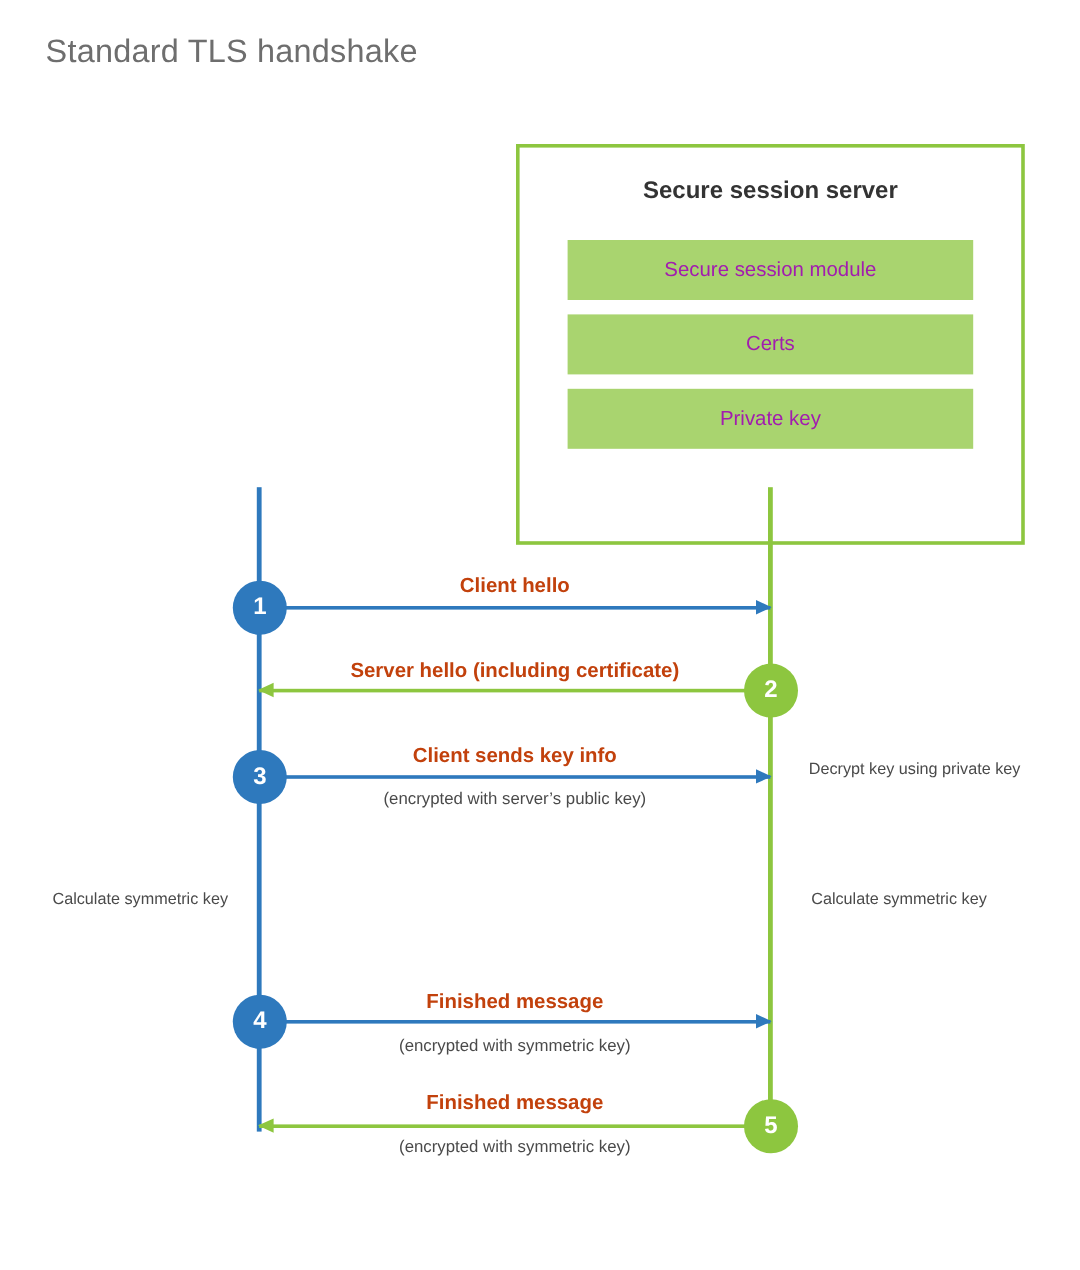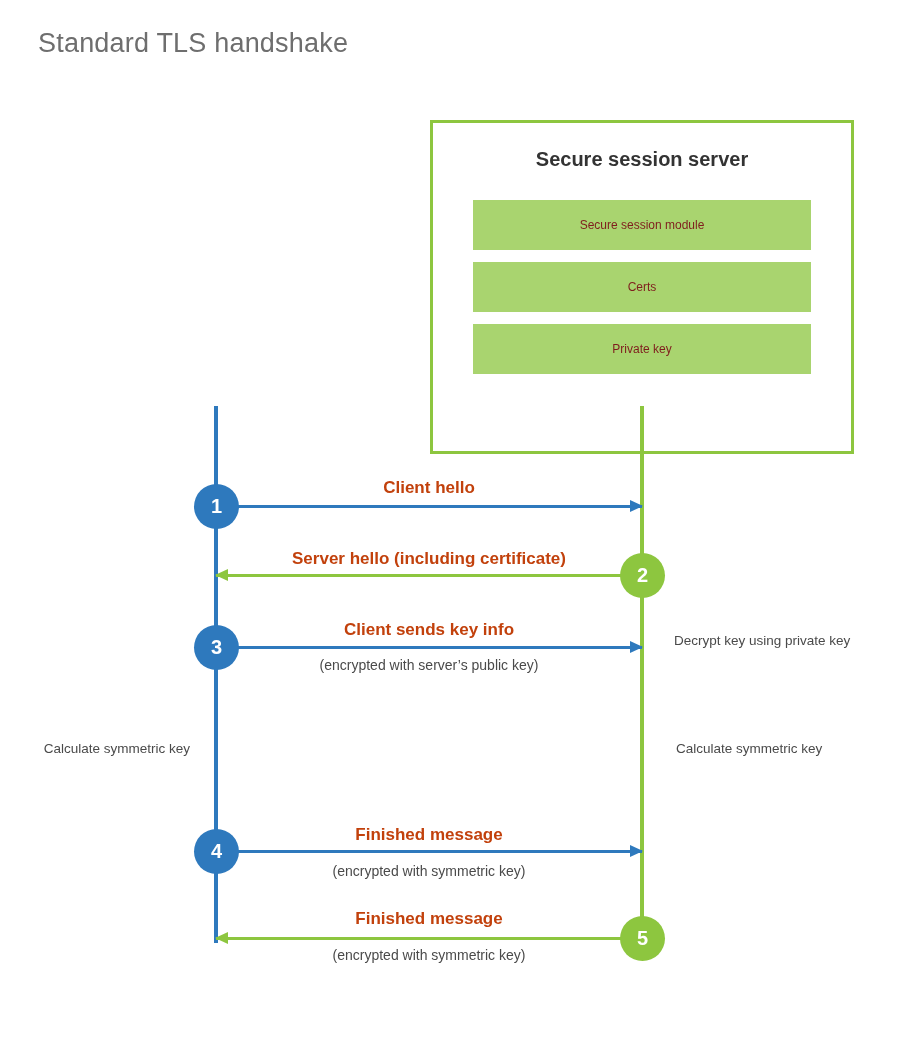--- a/index.html
+++ b/index.html
@@ -89,22 +89,22 @@
     top: 77px;
     width: 338px;
   }
   .server-bar {
     height: 50px;
     background: #a9d46f;
     margin-bottom: 12px;
     display: flex;
     align-items: center;
     justify-content: center;
-    color: #7f1d1d;
-    font-size: 12px;
+    color: #a21caf;
+    font-size: 17px;
     font-weight: 300;
   }
   .server-bar:last-child { margin-bottom: 0; }
 
   
   .lifeline {
     position: absolute;
     width: 4px;
   }
   .lifeline.client-line {

